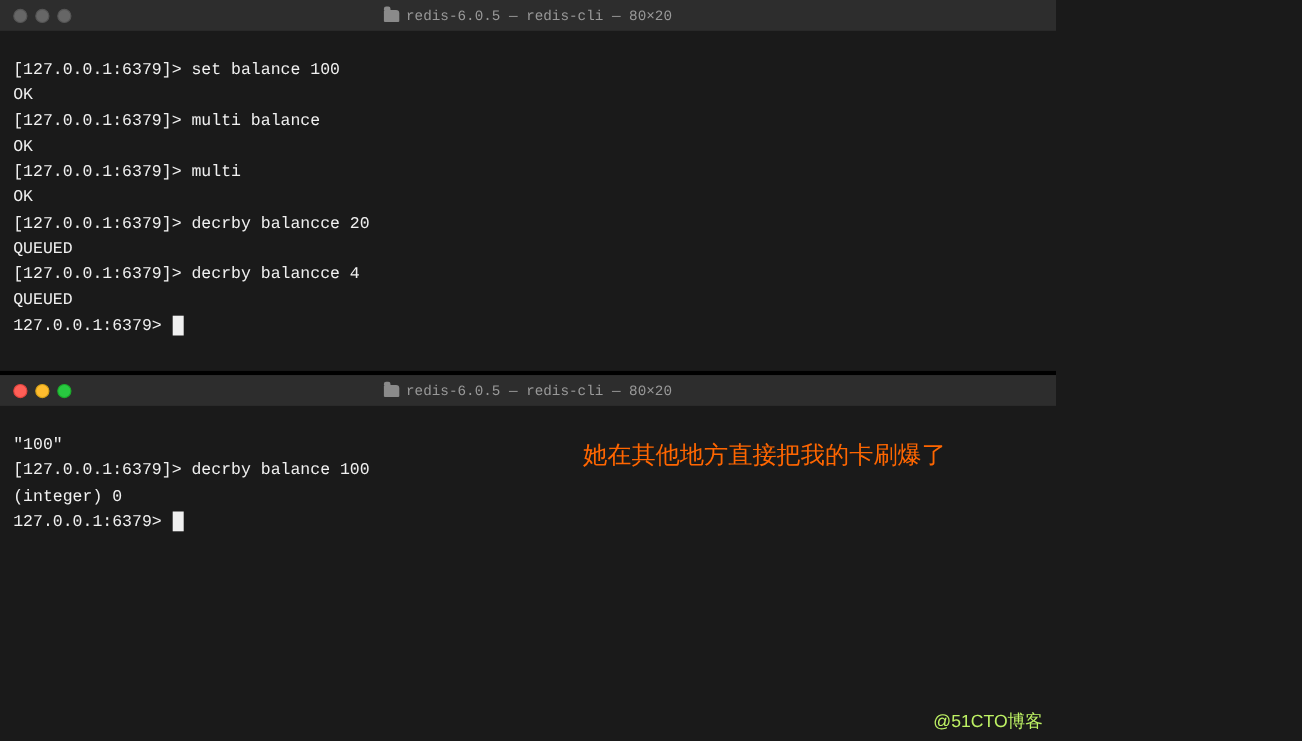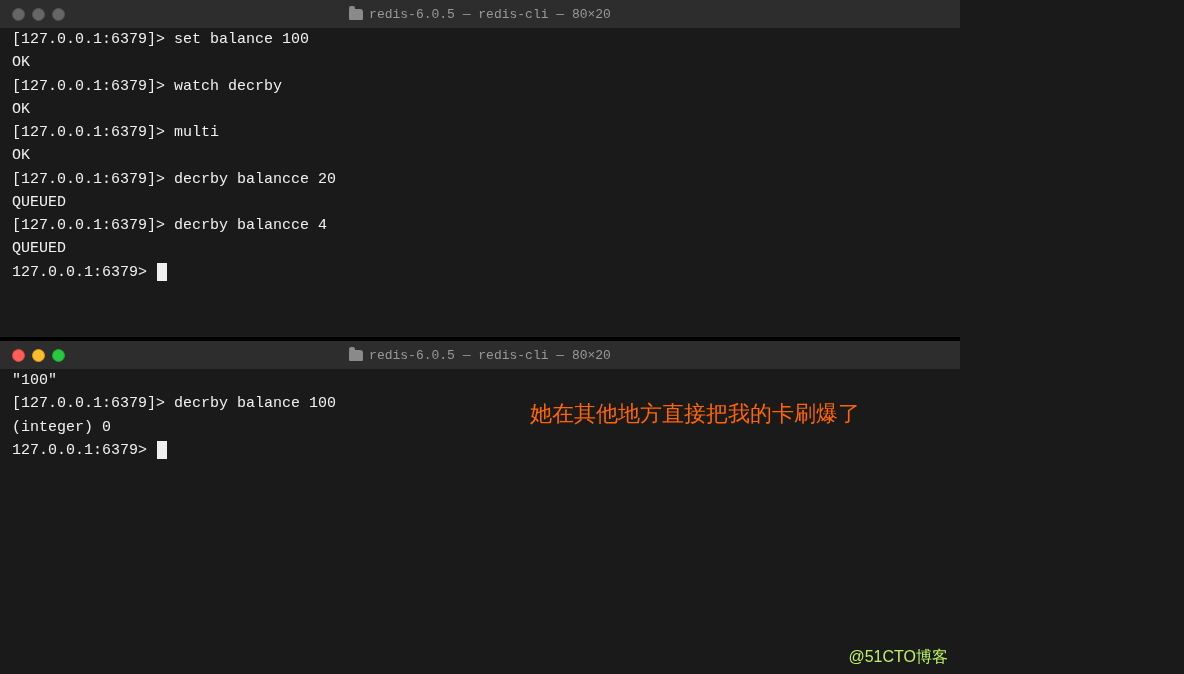--- a/index.html
+++ b/index.html
@@ -68,21 +68,21 @@
       top: -3px;
       left: 0;
       width: 6px;
       height: 3px;
       background: #8a8a8a;
       border-radius: 2px 2px 0 0;
     }
 
     .terminal-content {
       flex: 1;
-      padding: 0 12px;
+      padding: 24px 12px;
       color: #f0f0f0;
       font-size: 15px;
       line-height: 1.55;
       position: relative;
     }
 
     .divider {
       height: 4px;
       background: #000;
     }
@@ -151,21 +151,21 @@
         <div class="traffic-light tl-inactive"></div>
       </div>
       <div class="title-bar-text">
         <div class="folder-icon"></div>
         <span>redis-6.0.5 — redis-cli — 80×20</span>
       </div>
     </div>
     <div class="terminal-content">
       <div><span class="prompt">[127.0.0.1:6379]&gt; </span><span class="command">set balance 100</span></div>
       <div><span class="response">OK</span></div>
-      <div><span class="prompt">[127.0.0.1:6379]&gt; </span><span class="command">watch decrby</span></div>
+      <div><span class="prompt">[127.0.0.1:6379]&gt; </span><span class="command">multi balance</span></div>
       <div><span class="response">OK</span></div>
       <div><span class="prompt">[127.0.0.1:6379]&gt; </span><span class="command">multi</span></div>
       <div><span class="response">OK</span></div>
       <div><span class="prompt">[127.0.0.1:6379]&gt; </span><span class="command">decrby balancce 20</span></div>
       <div><span class="response">QUEUED</span></div>
       <div><span class="prompt">[127.0.0.1:6379]&gt; </span><span class="command">decrby balancce 4</span></div>
       <div><span class="response">QUEUED</span></div>
       <div><span class="prompt">127.0.0.1:6379&gt; </span><span class="cursor"></span></div>
 
     </div>

